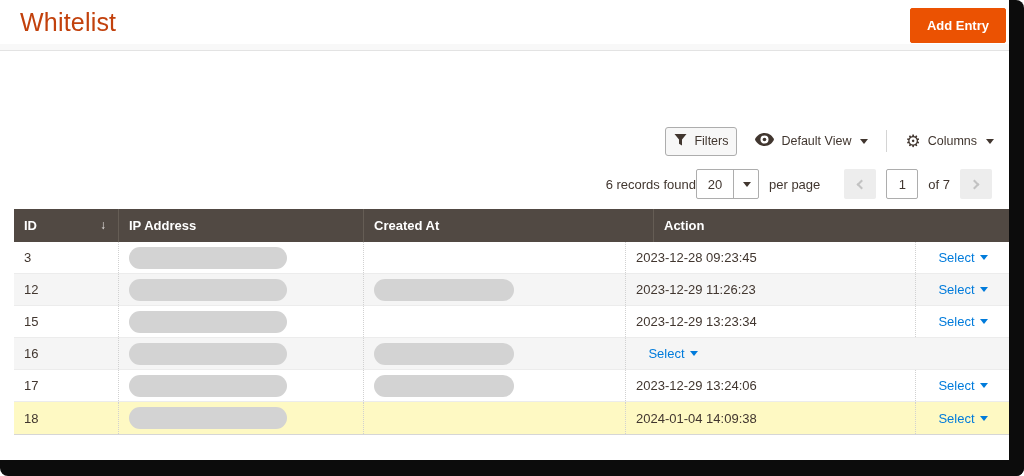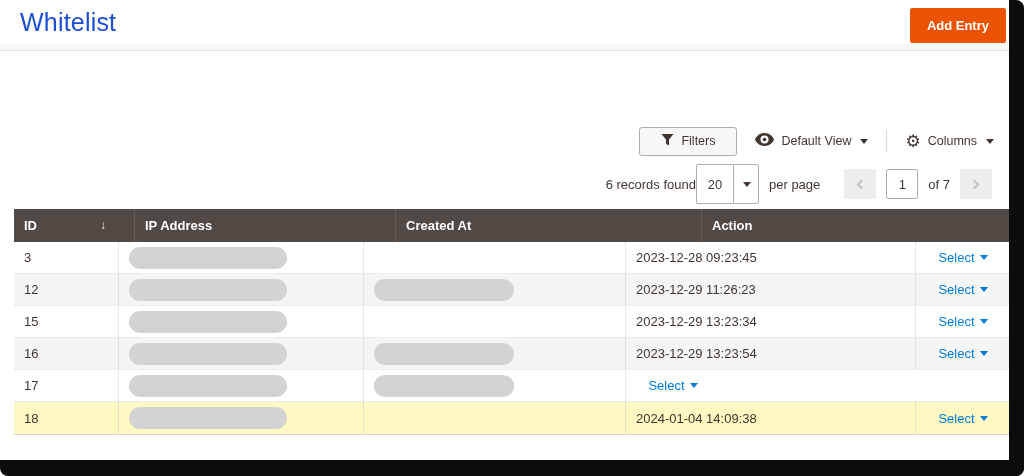--- a/index.html
+++ b/index.html
@@ -6,55 +6,55 @@
   html,body { background:#ffffff; }
   body { font-family:"Liberation Sans","DejaVu Sans",sans-serif; color:#41362f; }
   .canvas { position:relative; width:1024px; height:476px; background:#fff; overflow:hidden; border-radius:8px; }
 
   
   .frame-right { position:absolute; top:0; right:0; width:15px; height:100%; background:#0c0c0c; z-index:50; }
   .frame-bottom { position:absolute; left:0; bottom:0; width:100%; height:16px; background:#0c0c0c; z-index:50; }
 
   
   .page-header { display:flex; justify-content:space-between; align-items:flex-start; padding:8px 18px 0 20px; height:44px; }
-  .page-title { font-size:25px; font-weight:400; color:#1d4ed8; letter-spacing:.2px; }
+  .page-title { font-size:25px; font-weight:400; color:#c2410c; letter-spacing:.2px; }
   .btn-primary { background:#eb5202; border:1px solid #eb5202; color:#ffffff; font-size:13px; font-weight:700; padding:9px 16px; border-radius:2px; cursor:pointer; font-family:inherit; }
   .header-strip { height:7px; background:#f8f8f8; border-bottom:1px solid #e3e3e3; }
 
   .content { padding:0 14px; }
 
   
   .grid-toolbar { margin:75px 16px 0 0; display:flex; justify-content:flex-end; align-items:center; gap:18px; height:30px; }
-  .btn-filters { display:flex; align-items:center; gap:7px; background:#f7f7f7; border:1px solid #adadad; border-radius:3px; padding:6px 21px; font-size:12.5px; color:#41362f; cursor:pointer; font-family:inherit; }
+  .btn-filters { display:flex; align-items:center; gap:7px; background:#f7f7f7; border:1px solid #adadad; border-radius:3px; padding:6px 8px; font-size:12.5px; color:#41362f; cursor:pointer; font-family:inherit; }
   .tool-ctrl { display:flex; align-items:center; gap:7px; font-size:12.5px; color:#41362f; cursor:pointer; background:none; border:none; font-family:inherit; }
   .caret-down { display:inline-block; width:0; height:0; border-left:4px solid transparent; border-right:4px solid transparent; border-top:5px solid #41362f; margin-left:2px; }
   .tool-divider { width:1px; height:22px; background:#d4d4d4; }
   .icon-gear { font-size:17px; line-height:1; color:#41362f; }
 
   
   .meta-row { margin:13px 0 10px; display:flex; justify-content:flex-end; align-items:center; height:30px; }
   .records-found { font-size:13px; color:#41362f; padding-left:8px; }
   .pagination { display:flex; align-items:center; gap:10px; margin-right:18px; }
-  .fake-select { display:flex; align-items:stretch; border:1px solid #adadad; border-radius:2px; background:#fff; height:40px; cursor:pointer; }
+  .fake-select { display:flex; align-items:stretch; border:1px solid #adadad; border-radius:2px; background:#fff; height:30px; cursor:pointer; }
   .fake-select .val { width:36px; display:flex; align-items:center; justify-content:center; font-size:13px; }
   .fake-select .car { width:25px; border-left:1px solid #adadad; display:flex; align-items:center; justify-content:center; }
   .per-page { font-size:13px; margin-right:14px; }
   .page-btn { width:32px; height:30px; background:#ededed; border:none; border-radius:2px; display:flex; align-items:center; justify-content:center; cursor:pointer; }
   .chev { display:inline-block; width:7px; height:7px; border-left:2px solid #c2c2c2; border-bottom:2px solid #c2c2c2; }
   .chev-left { transform:rotate(45deg); margin-left:3px; }
   .chev-right { transform:rotate(-135deg); margin-right:3px; }
   .page-input { width:32px; height:30px; border:1px solid #adadad; border-radius:2px; text-align:center; font-size:13px; font-family:inherit; color:#41362f; }
   .of-label { font-size:13px; }
 
   
   .grid { width:996px; border-bottom:1px solid #d6d6d6; }
   .tr { display:flex; }
   .thead .tr { background:#514943; }
   .th { color:#fff; font-size:13px; font-weight:700; padding:9px 10px; display:flex; align-items:flex-start; }
-  .th + .th { border-left:1px solid #655d55;margin-left:16px; }
+  .th + .th { border-left:1px solid #655d55; }
   .col-id { width:104px; }
   .col-ip { width:245px; }
   .col-user { width:262px; }
   .col-created { width:290px; }
   .col-action { width:95px; }
   .th.col-id { justify-content:space-between; padding-right:12px; }
   .sort-arrow { color:#e8e5e3; font-size:12px; font-weight:400; }
 
   .tbody .tr { background:#fff; border-bottom:1px solid #ececec; height:32px; }
   .tbody .tr.stripe { background:#f5f5f5; }
@@ -212,39 +212,39 @@
           <div class="tr stripe">
     <div class="td col-id cell-id">
               <span>16</span>
             </div>
     <div class="td col-ip cell-ip">
               <span class="pill pill-ip"></span>
             </div>
     <div class="td col-user cell-user">
               <span class="pill pill-user"></span>
             </div>
-    <div class="td col-created cell-created">
-              <span>2023-12-29 13:23:54</span>
-            </div>
     <div class="td col-action cell-action">
       <a class="select-link">
         <span class="select-text">Select</span>
         <span class="caret-blue"></span>
       </a>
     </div>
   </div>
           <div class="tr">
     <div class="td col-id cell-id">
               <span>17</span>
             </div>
     <div class="td col-ip cell-ip">
               <span class="pill pill-ip"></span>
             </div>
     <div class="td col-user cell-user">
               <span class="pill pill-user"></span>
+            </div>
+    <div class="td col-created cell-created">
+              <span>2023-12-29 13:24:06</span>
             </div>
     <div class="td col-action cell-action">
       <a class="select-link">
         <span class="select-text">Select</span>
         <span class="caret-blue"></span>
       </a>
     </div>
   </div>
           <div class="tr highlight">
     <div class="td col-id cell-id">

